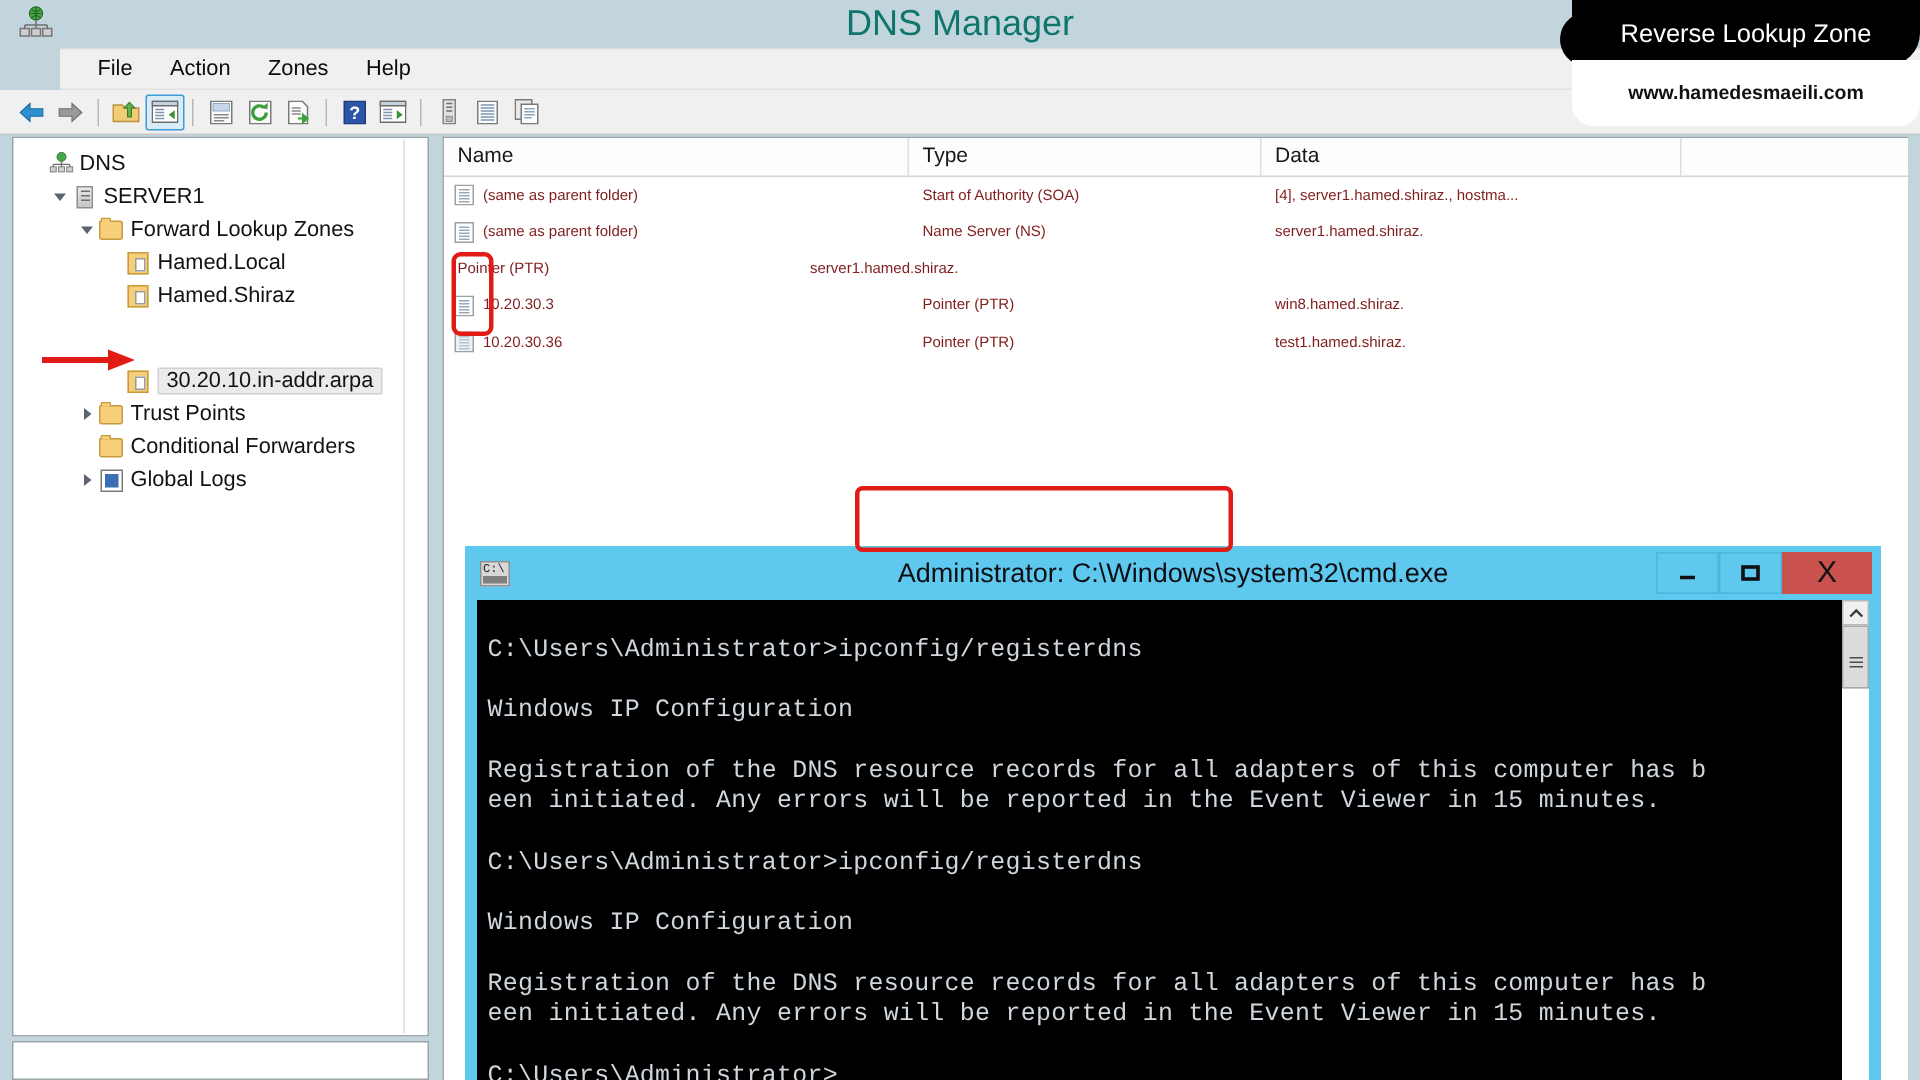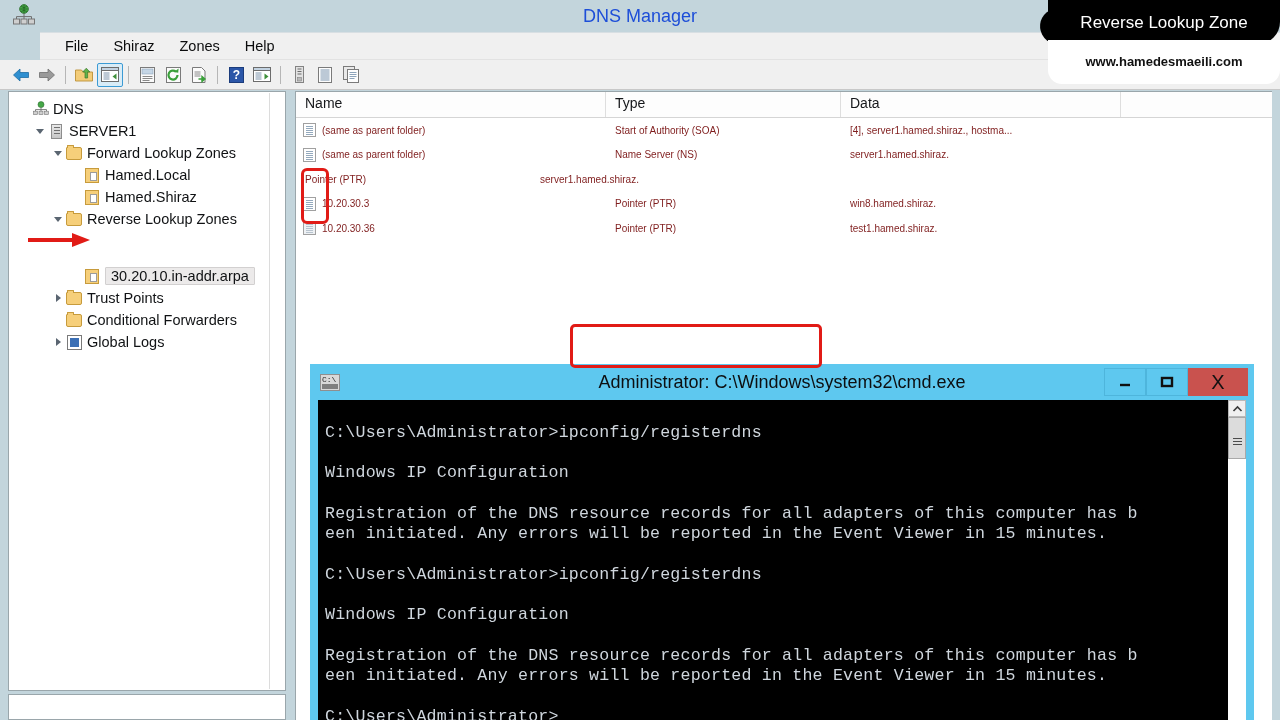--- a/index.html
+++ b/index.html
@@ -9,21 +9,21 @@
     background:#c3d5dc;
     position:relative;
     -webkit-font-smoothing:antialiased;
   }
   
   #mmc{position:absolute;left:0;top:0;width:1280px;height:720px;background:#c3d5dc;}
   #title-bar{height:32px;position:relative;background:#c3d5dc;}
   #app-icon{position:absolute;left:10px;top:3px;width:26px;height:26px;}
   #title-text{
     position:absolute;left:0;top:0;width:1280px;height:32px;
-    line-height:32px;text-align:center;font-size:18px;color:#1d4ed8;
+    line-height:32px;text-align:center;font-size:24px;color:#0f766e;
   }
   
   #menu-bar{
     height:28px;background:#f0f0f0;border-top:1px solid #d8dfe3;
     border-bottom:1px solid #e2e2e2;display:flex;align-items:center;padding-left:14px;
     box-sizing:border-box;
     margin-left:40px;
   }
   .menu-item{
     font-size:14.5px;color:#0b0c0d;padding:3px 11px;margin-right:3px;cursor:default;
@@ -147,21 +147,21 @@
         <rect x="3.5" y="16" width="6" height="5" fill="#cfcfcf" stroke="#767676"></rect>
         <rect x="11" y="16" width="6" height="5" fill="#cfcfcf" stroke="#767676"></rect>
         <rect x="18.5" y="16" width="6" height="5" fill="#cfcfcf" stroke="#767676"></rect>
       </svg>
     </div>
     <div id="title-text">DNS Manager</div>
   </div>
 
   <div id="menu-bar">
     <div class="menu-item">File</div>
-    <div class="menu-item">Shiraz</div>
+    <div class="menu-item">Action</div>
     <div class="menu-item">Zones</div>
     <div class="menu-item">Help</div>
   </div>
 
   <div id="toolbar">
     <div class="tb">
       <svg width="20" height="16" viewBox="0 0 20 16">
           <path d="M9 2 L2.5 8 L9 14 L9 10.5 L17.5 10.5 L17.5 5.5 L9 5.5 Z" fill="#2f8fd0" stroke="#1d6ca3" stroke-width="0.8"></path>
         </svg>
     </div>
@@ -293,29 +293,20 @@
         </div>
 
         <div class="tnode" style="padding-left:56px;">
           <div class="twist"></div>
           <div class="ticon">
               <div class="zoneicon folderzone"></div>
             </div>
           <div class="tlabel">Hamed.Shiraz</div>
         </div>
 
-        <div class="tnode" style="padding-left:38px;">
-          <div class="twist">
-              <div class="twisty open"></div>
-            </div>
-          <div class="ticon">
-              <div class="folder"></div>
-            </div>
-          <div class="tlabel">Reverse Lookup Zones</div>
-        </div>
 
         <div class="tnode selected" style="padding-left:56px;margin-top:35px;">
           <div class="twist"></div>
           <div class="ticon">
               <div class="zoneicon folderzone"></div>
             </div>
           <div class="tlabel">30.20.10.in-addr.arpa</div>
         </div>
 
         <div class="tnode" style="padding-left:38px;">

